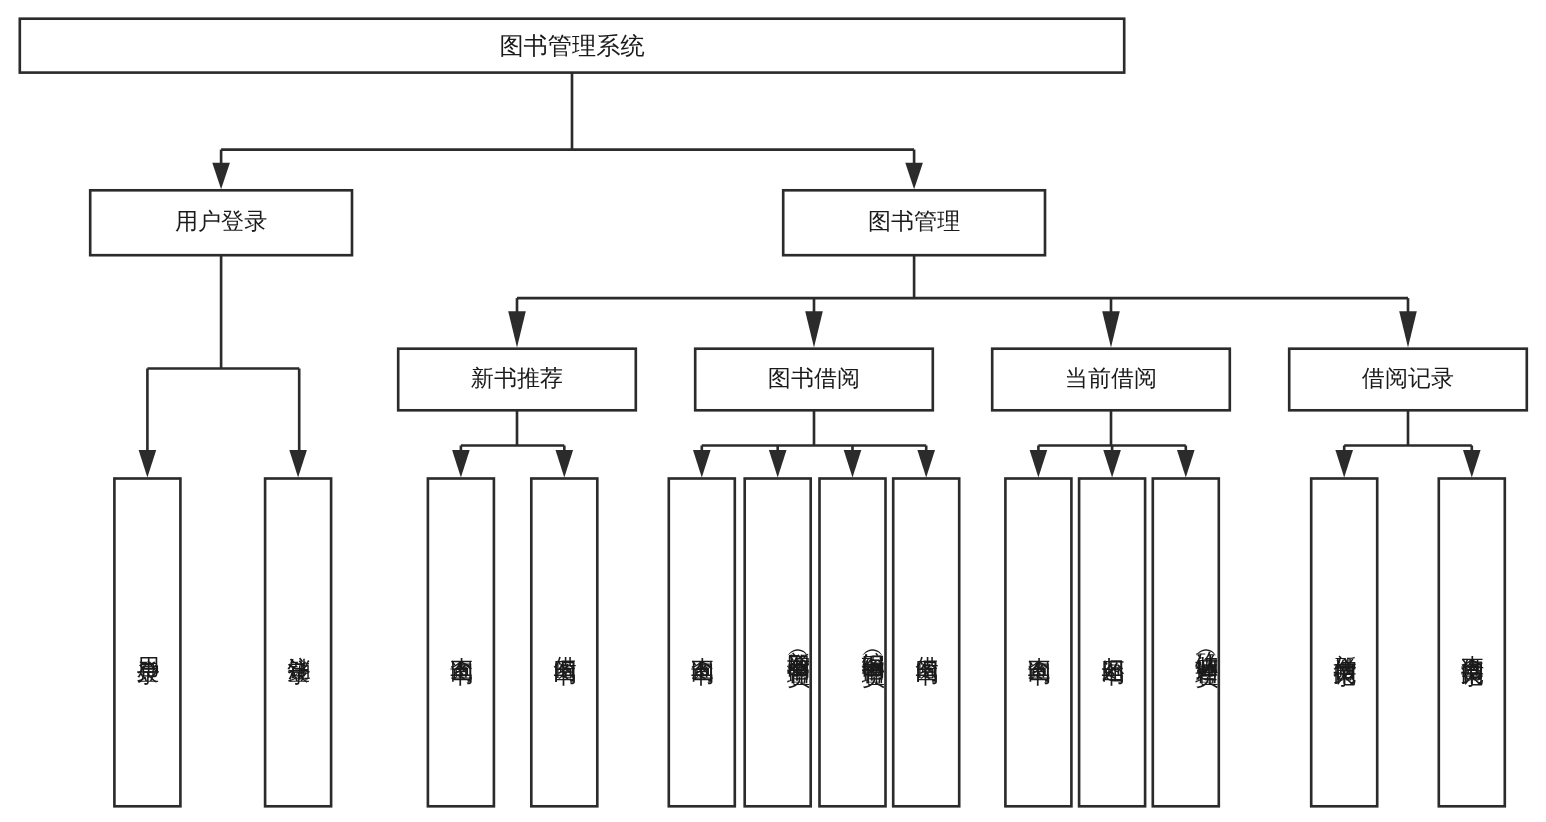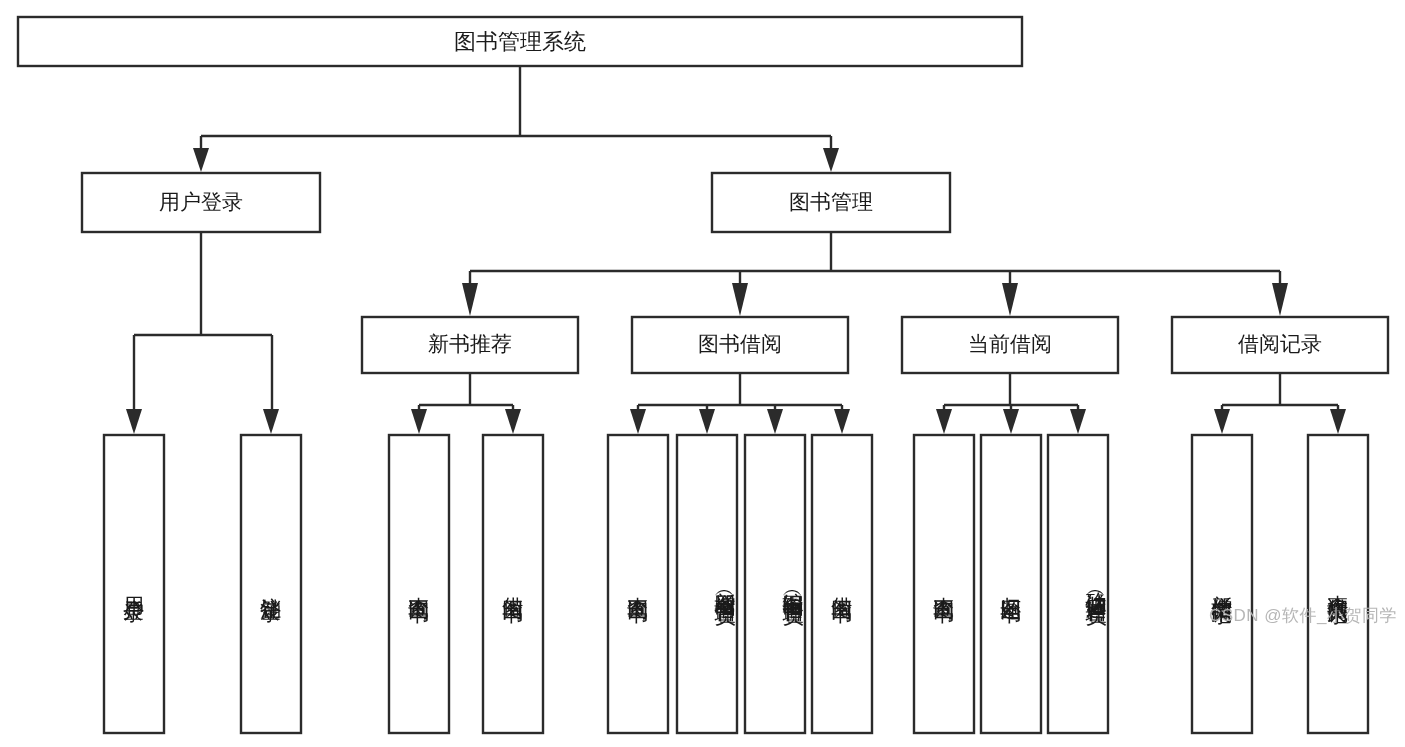--- a/index.html
+++ b/index.html
@@ -214,15 +214,14 @@
   <div class="vlabel" style="left:608px;  top:435px; width:60px; height:298px;">查询图书</div>
   <div class="vlabel" style="left:677px;  top:440px; width:60px; height:288px; align-items:flex-start;">新增图书（管理员）</div>
   <div class="vlabel" style="left:745px;  top:440px; width:60px; height:288px; align-items:flex-start;">编辑图书（管理员）</div>
   <div class="vlabel" style="left:812px;  top:435px; width:60px; height:298px;">借阅图书</div>
   <div class="vlabel" style="left:914px;  top:435px; width:60px; height:298px;">查询图书</div>
   <div class="vlabel" style="left:981px;  top:435px; width:60px; height:298px;">归还图书</div>
   <div class="vlabel" style="left:1048px; top:440px; width:60px; height:288px; align-items:flex-start;">确认归还（管理员）</div>
   <div class="vlabel" style="left:1192px; top:435px; width:60px; height:298px;">新增借阅记录</div>
   <div class="vlabel" style="left:1308px; top:435px; width:60px; height:298px;">查询借阅记录</div>
 
-  <div class="watermark">CSDN @软件_小贺同学</div>
 
 </div>
 
 </body></html>

